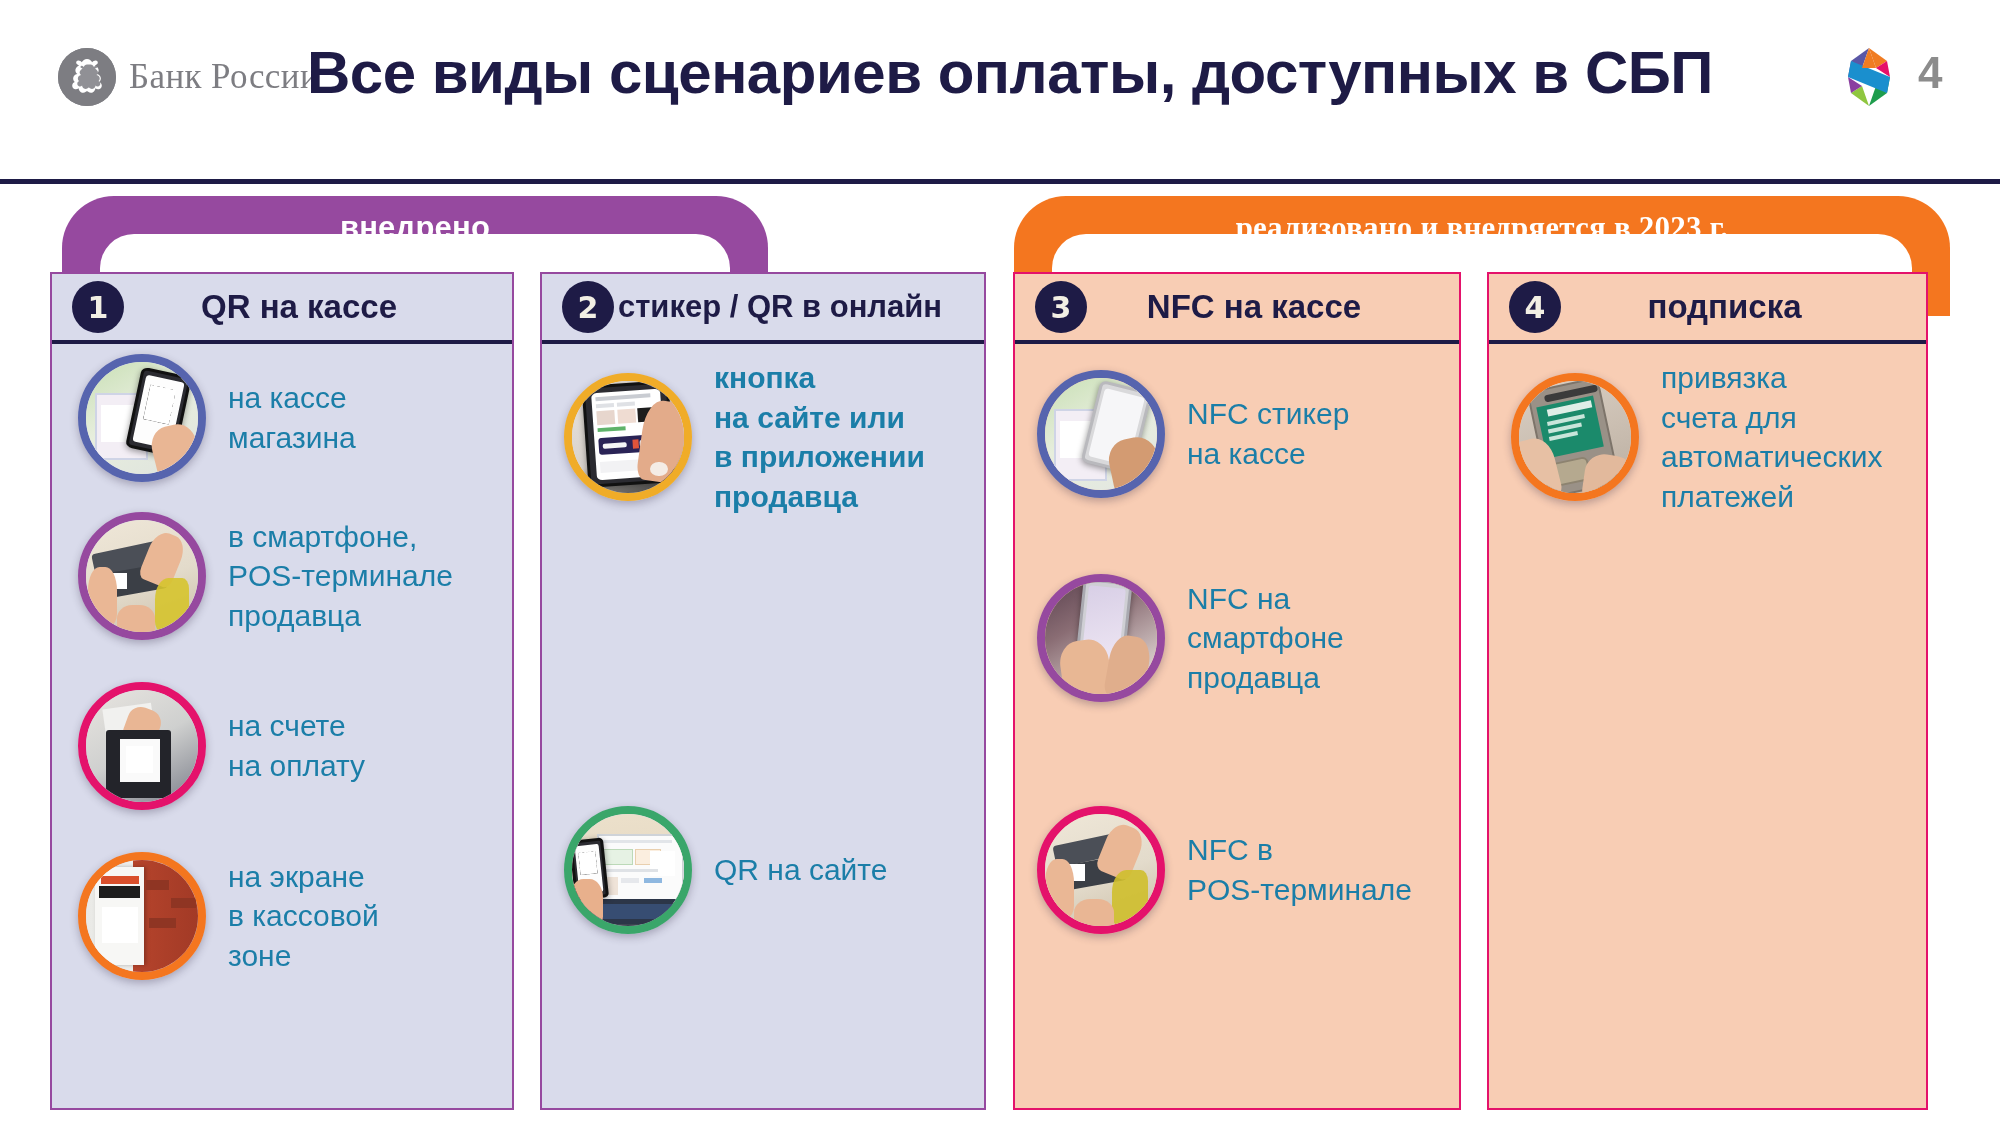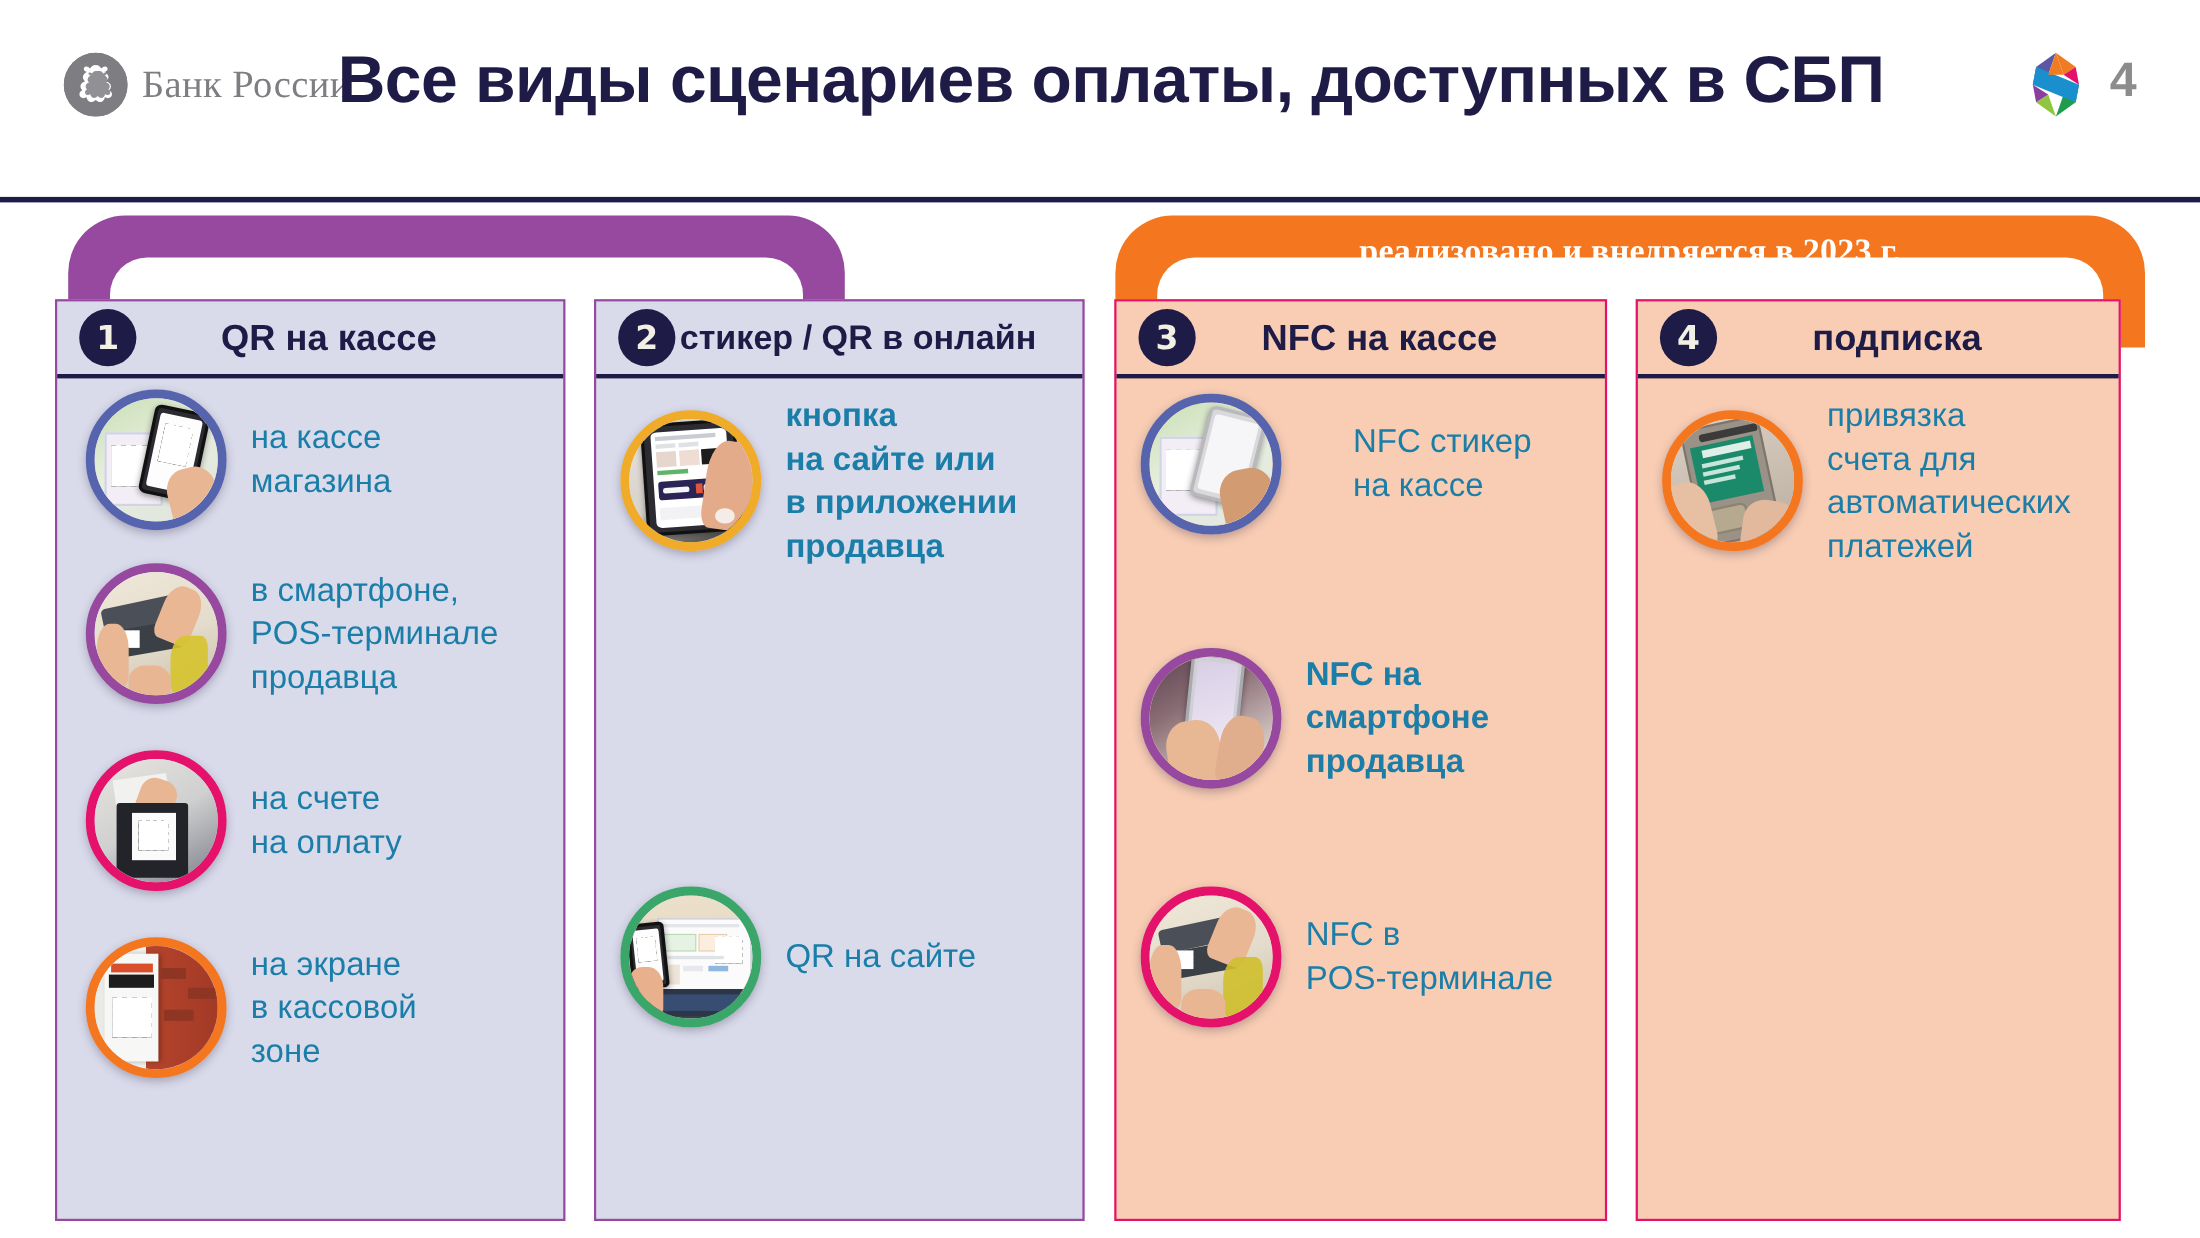--- a/index.html
+++ b/index.html
@@ -181,20 +181,21 @@
       <polygon points="31,2 38,22 24,22" fill="#f07c22"></polygon>
     </svg>
   </div>
 
   <div id="page-number">4</div>
 
   <div id="header-rule"></div>
 </div>
 
 <div class="arch" id="arch-implemented">
+  <div class="arch-label">внедрено</div>
   <div class="arch-inner"></div>
 </div>
 
 <div class="arch" id="arch-inprogress">
   <div class="arch-label">реализовано и внедряется  в 2023 г.</div>
   <div class="arch-inner"></div>
 </div>
 
 <div class="col col-purple" style="left:50px;width:464px;">
   <div class="col-head">
@@ -336,36 +337,36 @@
   </div>
 </div>
 
 <div class="col col-peach" style="left:1013px;width:448px;">
   <div class="col-head">
     <div class="badge">3</div>
     <div class="col-title">NFC на кассе</div>
   </div>
   <div class="col-body">
 
-    <div class="item" style="left:22px;top:14px;gap:43px;">
+    <div class="item" style="left:22px;top:26px;">
       <div class="thumb" style="width:128px;height:128px;border:8px solid #5664ae;">
         <div class="scene" style="background:linear-gradient(150deg,#c8dfb4 0%,#e7eedd 45%,#e2e6e2 100%);">
           <div style="position:absolute;left:8%;top:28%;width:44%;height:60%;background:#f3eef5;border:2px solid #cfd4e6;"></div>
           <div class="qr" style="left:13%;top:38%;width:33%;height:33%;"></div>
           <div class="phone" style="left:40%;top:6%;width:42%;height:70%;transform:rotate(14deg);background:#d9d9db;border-color:#b9b9bd;">
             <div class="screen" style="background:#f6f6f8;"></div>
           </div>
           <div class="hand" style="left:58%;top:54%;width:44%;height:48%;background:#d39b72;transform:rotate(-12deg);"></div>
         </div>
       </div>
       <div class="item-label">NFC стикер
 на кассе</div>
     </div>
 
-    <div class="item" style="left:22px;top:245px;font-weight:bold;">
+    <div class="item" style="left:22px;top:230px;">
       <div class="thumb" style="width:128px;height:128px;border:8px solid #96499f;">
         <div class="scene" style="background:linear-gradient(150deg,#5c4350 0%,#8a6d74 35%,#cdbfbe 75%,#efe7e6 100%);">
           <div class="phone" style="left:30%;top:-2%;width:38%;height:76%;transform:rotate(6deg);background:#cfcfd4;border-color:#a9a9b0;">
             <div class="screen" style="background:linear-gradient(160deg,#d8cfe6,#efe7f4);"></div>
           </div>
           <div class="hand" style="left:14%;top:52%;width:44%;height:52%;background:#e8b794;transform:rotate(-8deg);"></div>
           <div class="hand" style="left:56%;top:48%;width:36%;height:56%;background:#e0ae8c;transform:rotate(10deg);"></div>
         </div>
       </div>
       <div class="item-label">NFC на

